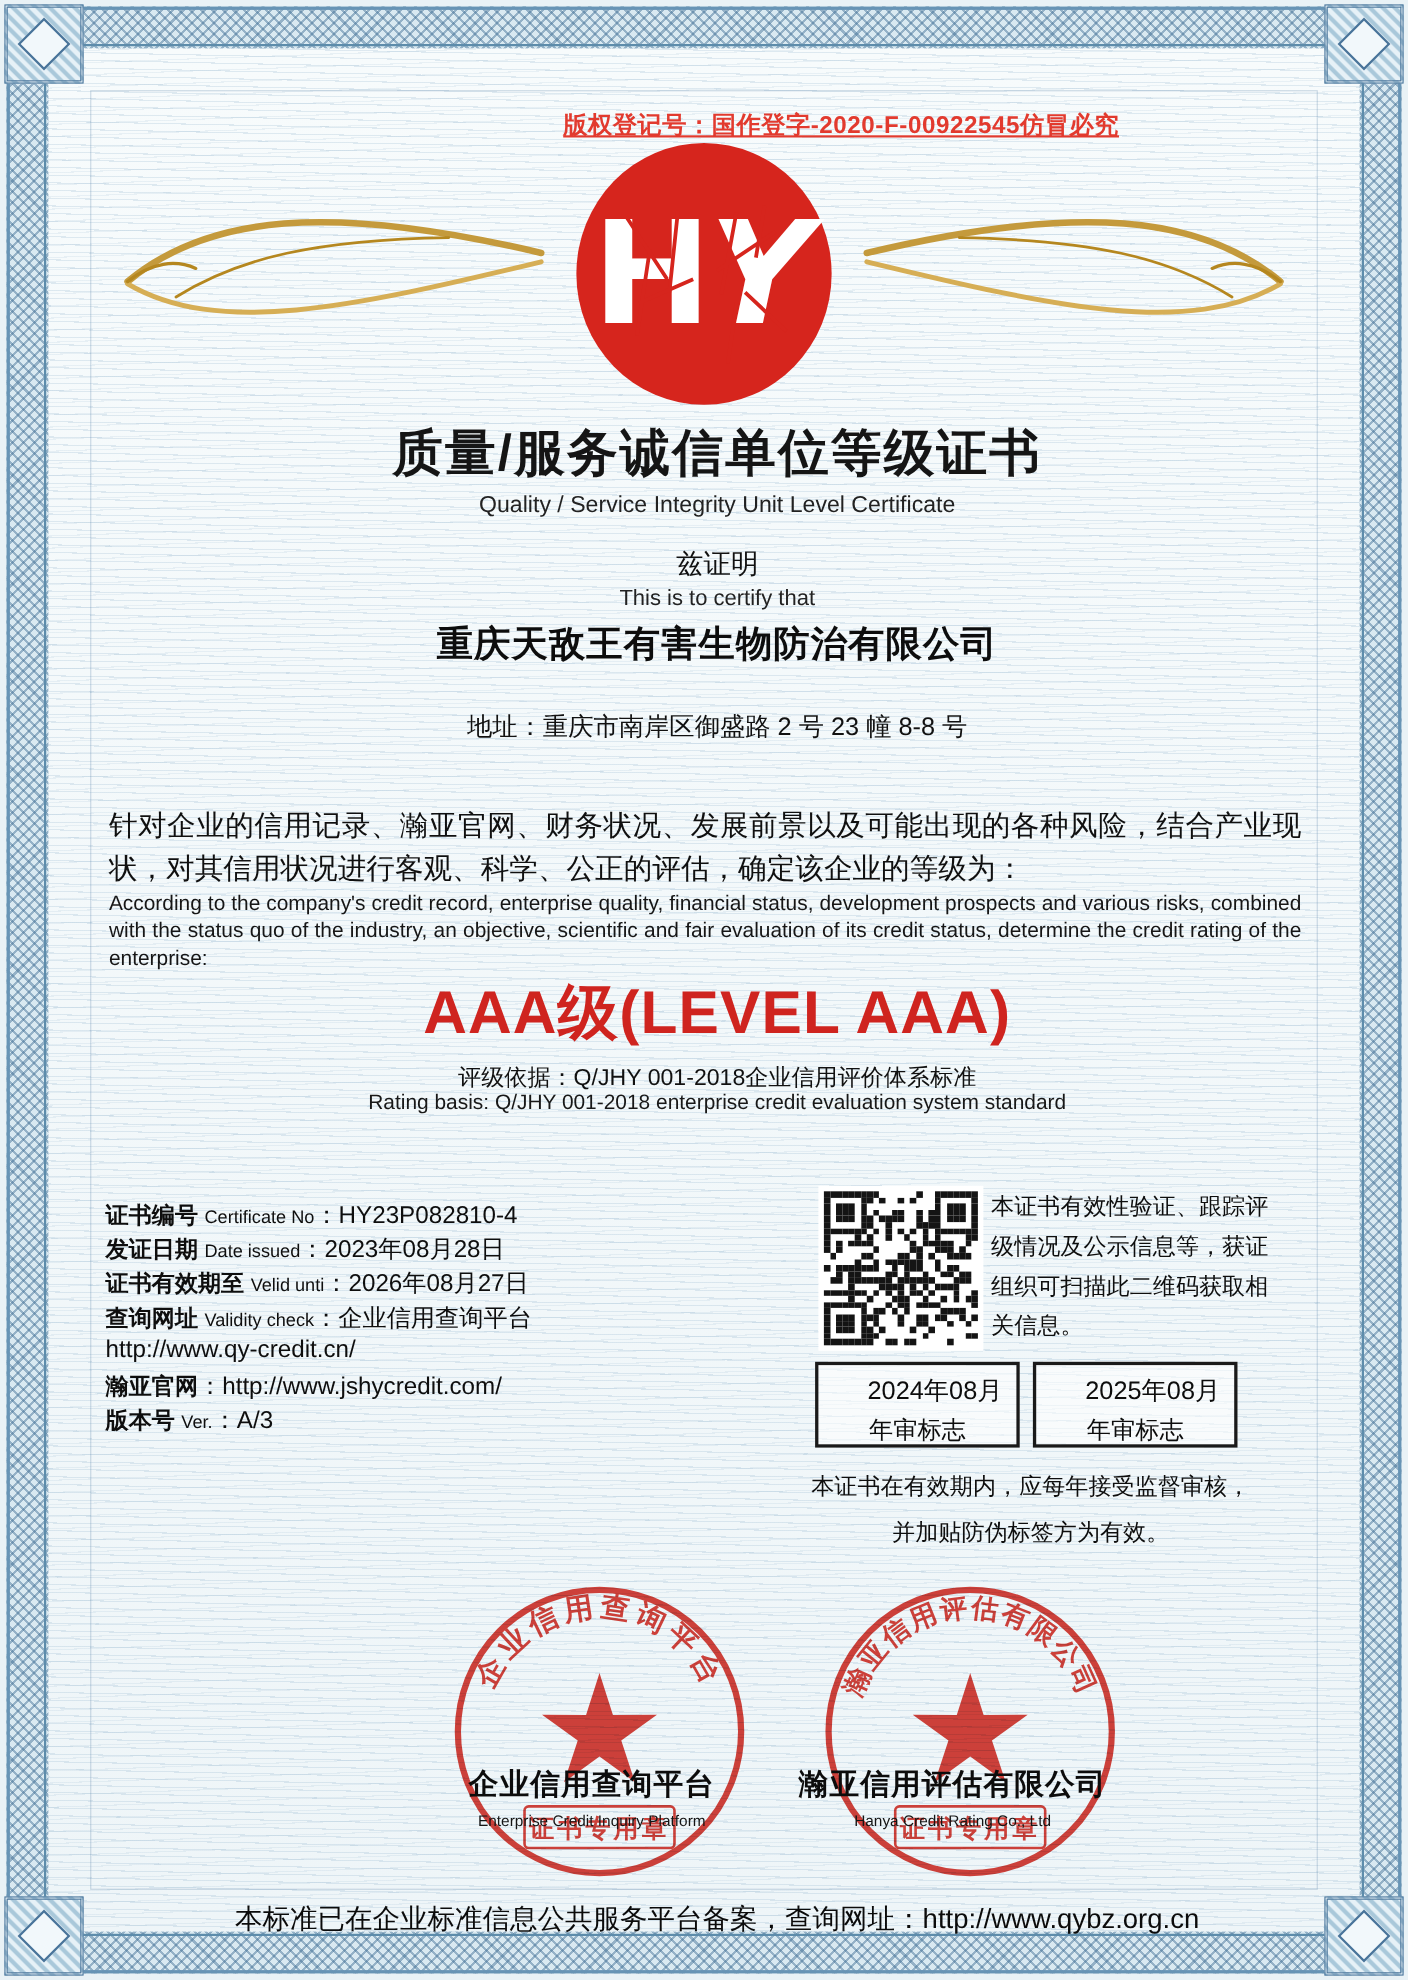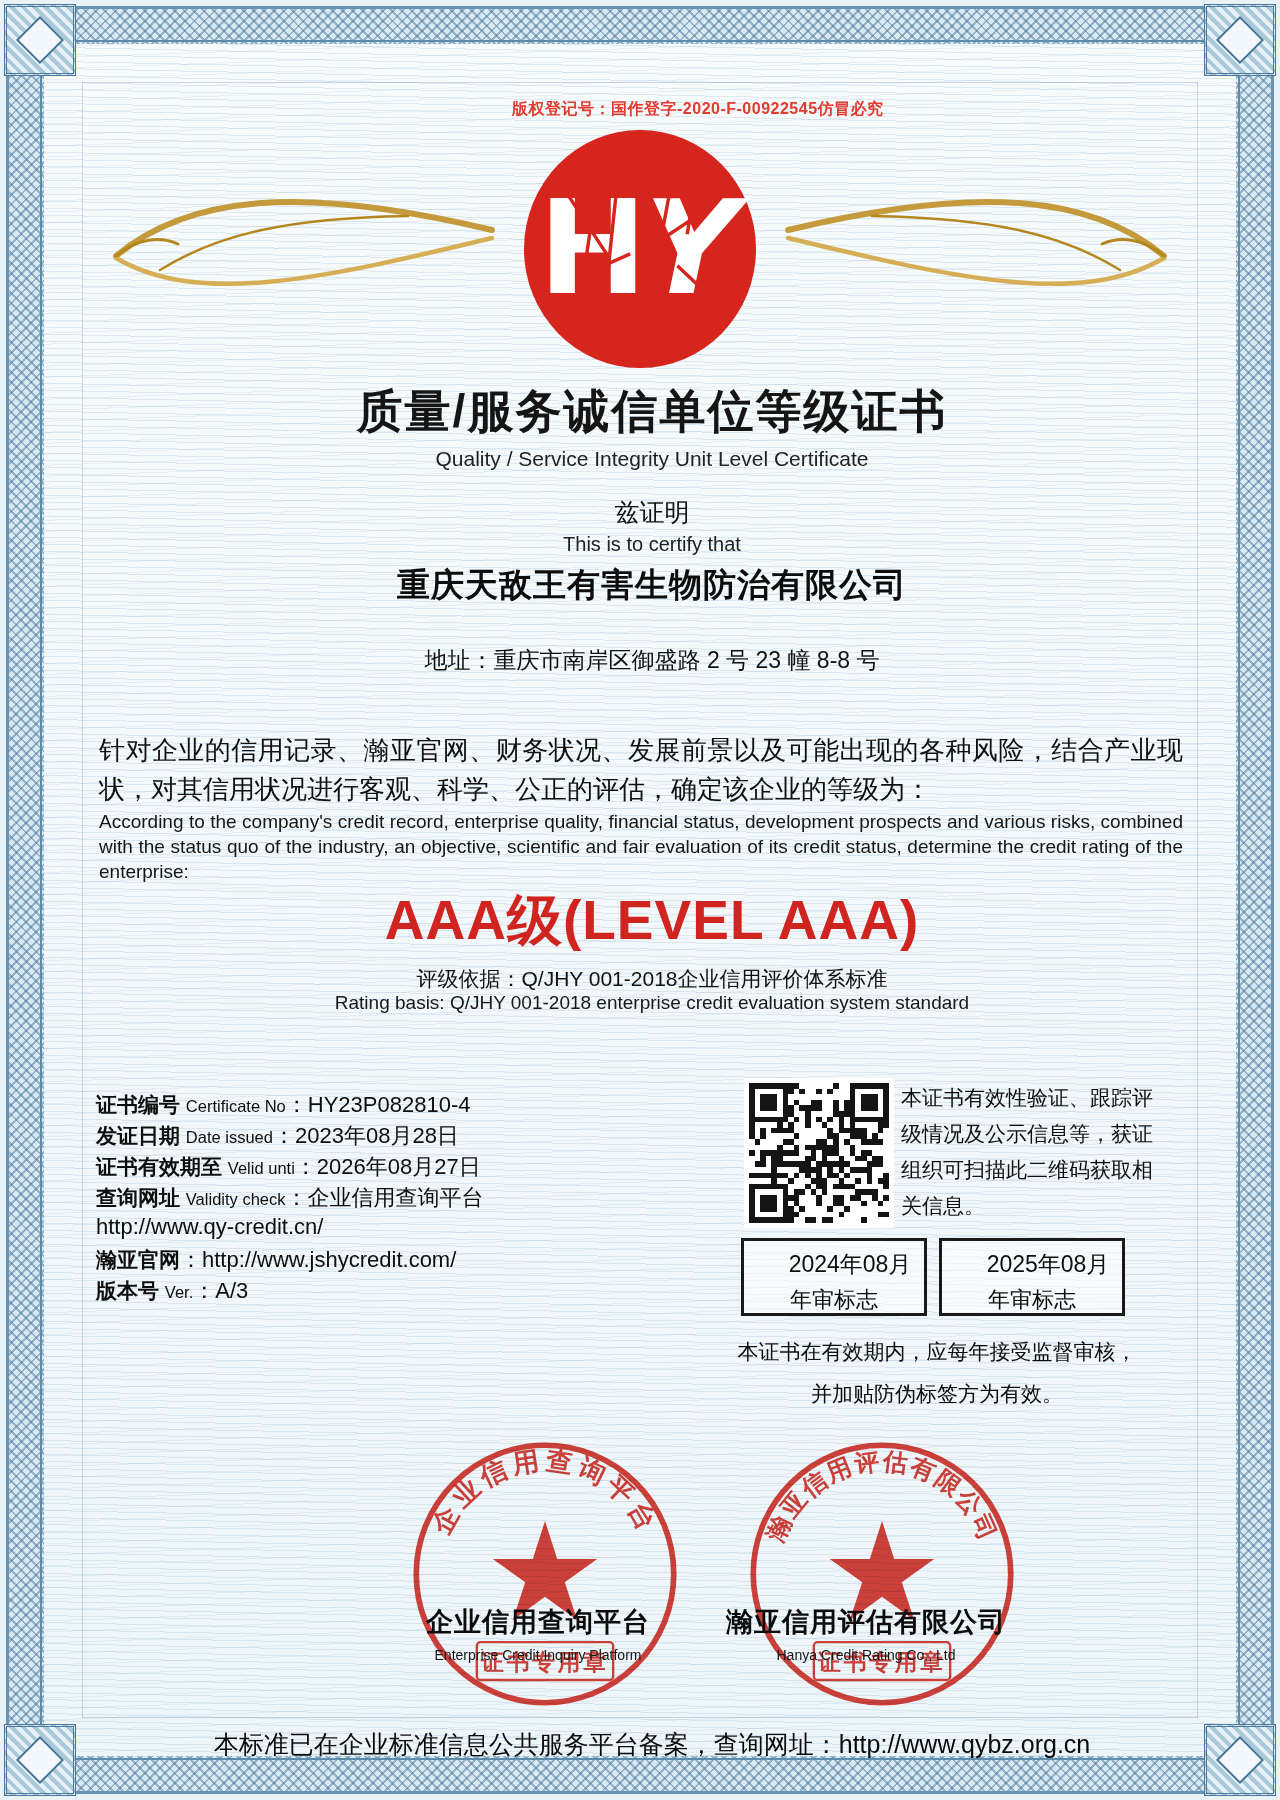--- a/index.html
+++ b/index.html
@@ -20,21 +20,21 @@
     linear-gradient(#f7fbfc,#eef5f8);}
   .inner-frame{position:absolute;inset:82px;border:1px solid rgba(90,130,165,.30);pointer-events:none;}
   .corner{position:absolute;width:72px;height:72px;border:3px double #49749a;background:
     repeating-linear-gradient(45deg,#a9c8da 0 4px,#e6f1f7 4px 8px);}
   .corner::after{content:"";position:absolute;inset:16px;border:2px solid #49749a;transform:rotate(45deg);background:#f2f8fb;}
   .corner.tl{left:4px;top:4px}.corner.tr{right:4px;top:4px}.corner.bl{left:4px;bottom:4px}.corner.br{right:4px;bottom:4px}
 
   .abs{position:absolute;}
   .ctr{left:12px;width:1280px;text-align:center;}
 
-  .copyright{left:512px;top:99px;font-size:16px;color:#e23a2e;font-weight:bold;letter-spacing:.5px;}
+  .copyright{left:512px;top:99px;font-size:22px;color:#e23a2e;font-weight:bold;letter-spacing:.5px;text-decoration:underline;}
 
   .flourish{top:178px;width:392px;height:150px;}
   .flourish.left{left:108px;}
   .flourish.right{left:780px;transform:scaleX(-1);}
 
   .logo{left:522px;top:126px;width:236px;height:246px;}
 
   .title-zh{top:381px;font-size:46px;font-weight:bold;color:#151515;letter-spacing:2px;}
   .title-en{top:447px;font-size:21px;color:#222;}
   .certify-zh{top:496px;font-size:25px;color:#111;}

